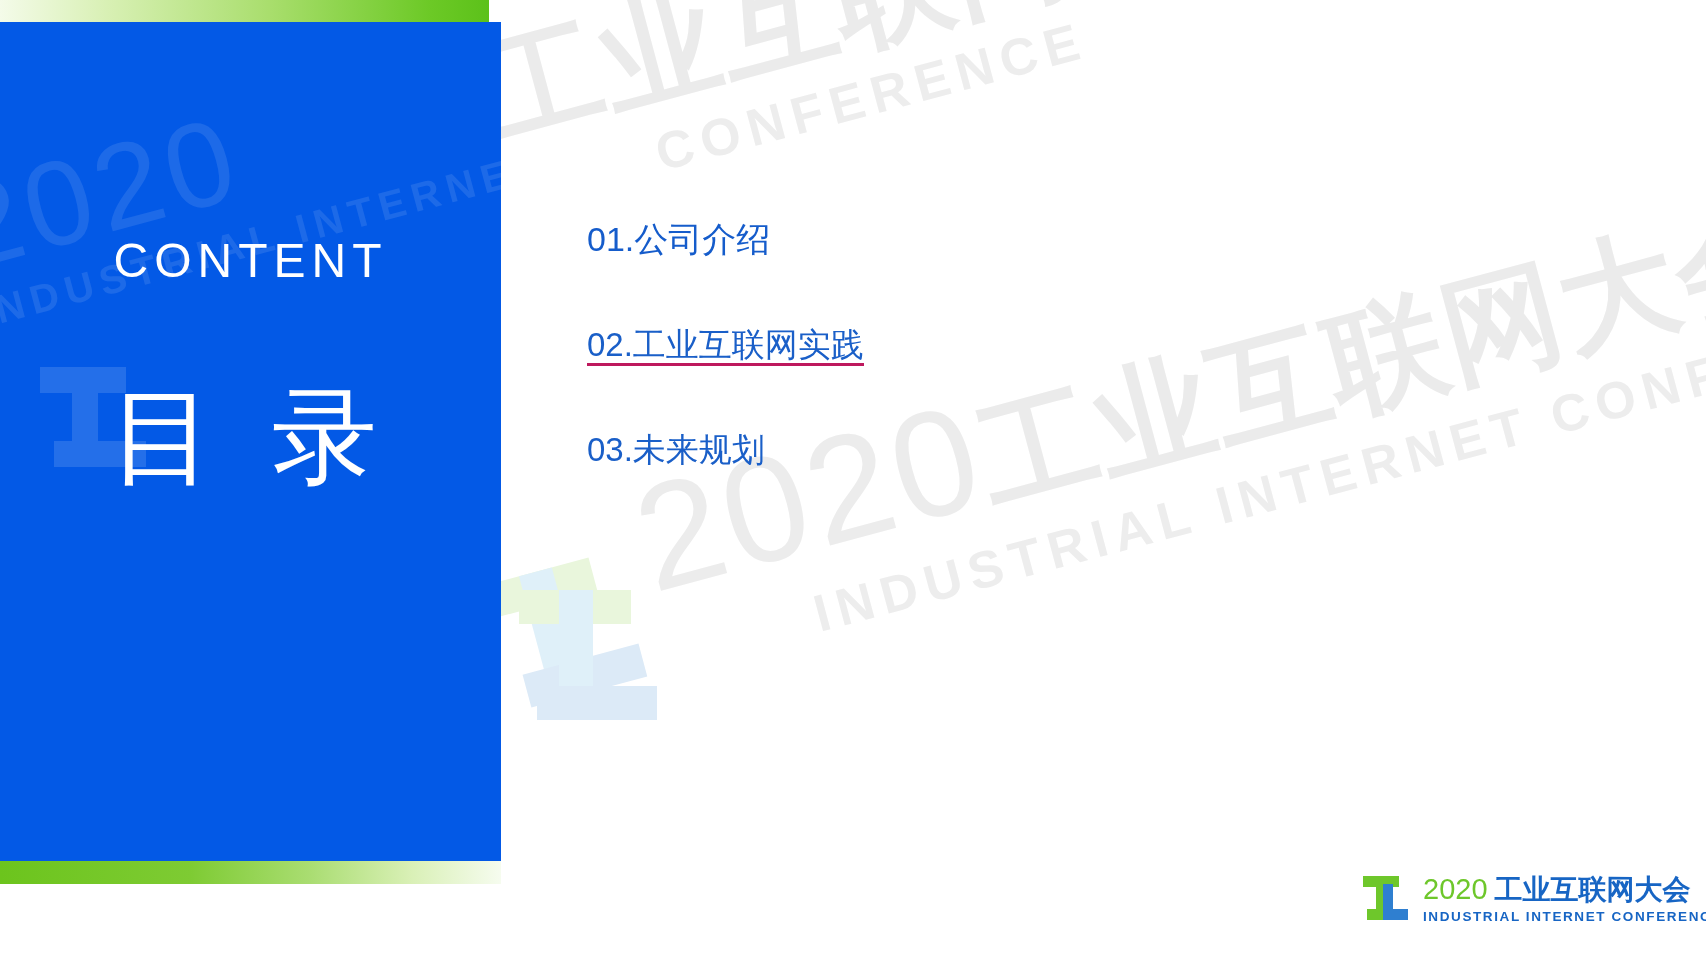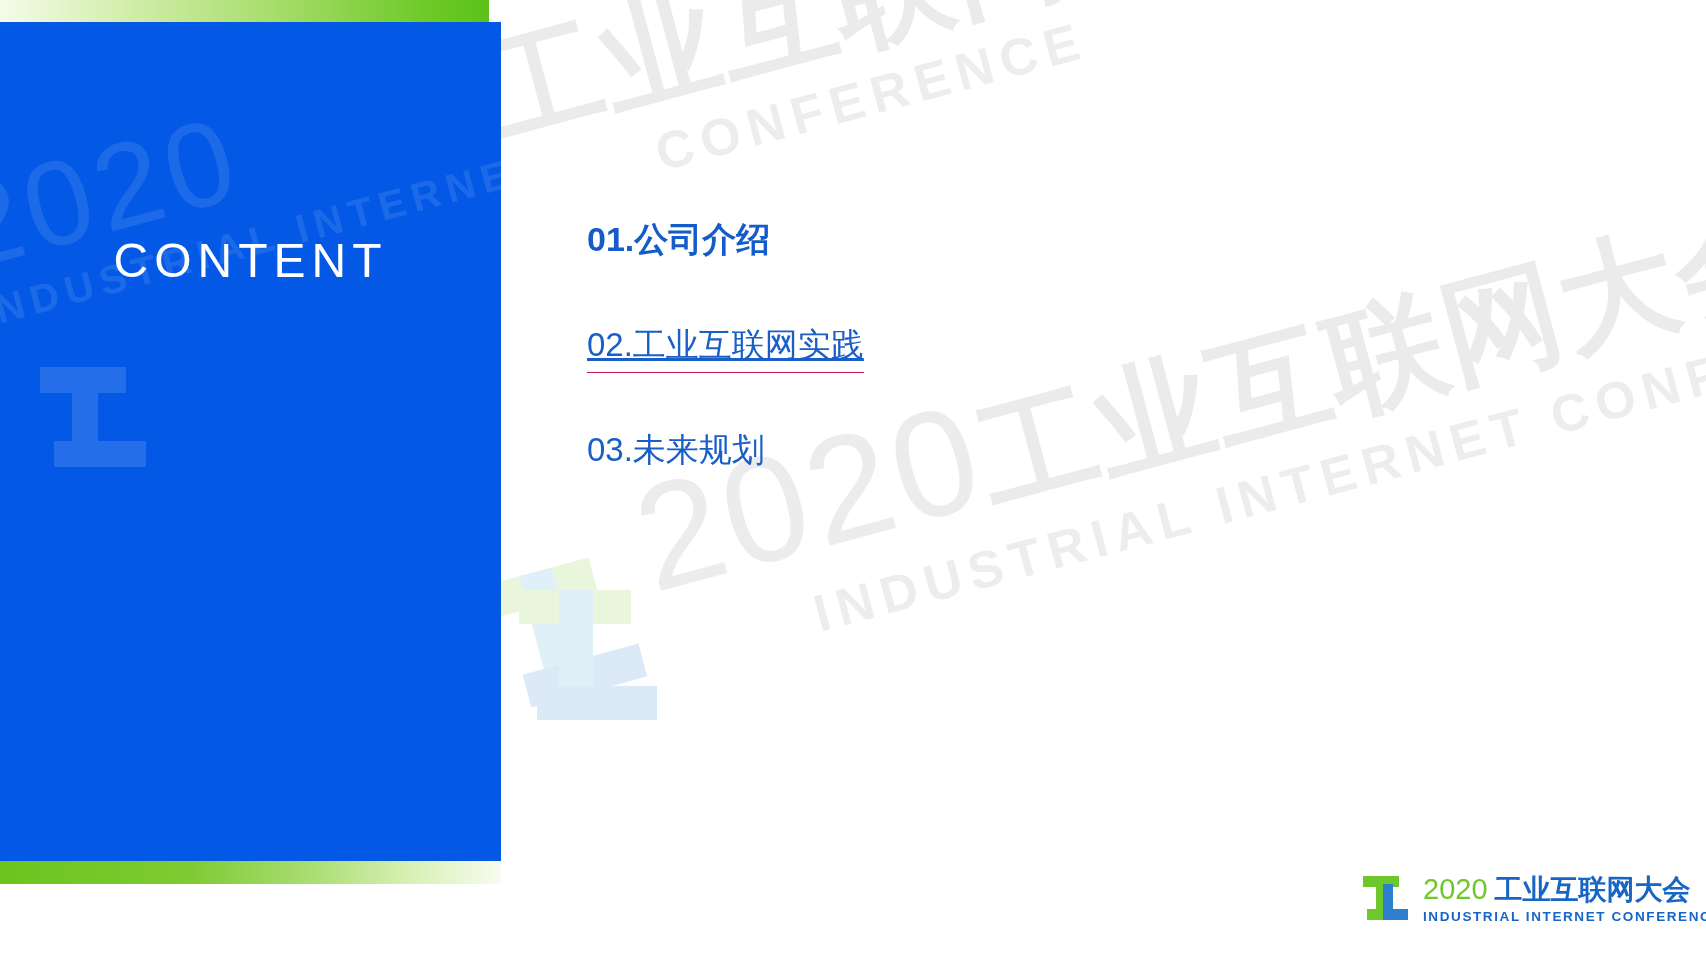--- a/index.html
+++ b/index.html
@@ -182,28 +182,27 @@
     line-height: 1;
     margin-bottom: 72px;
     white-space: nowrap;
     cursor: pointer;
   }
   .menu-item:last-child { margin-bottom: 12px; }
   .menu-item .mi-text {
     font-size: 33px;
   }
   .menu-item.active .mi-text {
-    font-weight: 700;
+    font-weight: 400;
     color: #155ccb;
     font-size: 34px;
   }
   .menu-item.underlined .mi-text {
-    border-bottom: 1px solid #be185d;
-    padding-bottom: 9px;
-    text-decoration: underline;
+    border-bottom: 3px solid #be185d;
+    padding-bottom: 0;
   }
 
   
   .footer-logo {
     position: absolute;
     left: 1363px;
     top: 874px;
     display: flex;
     align-items: center;
     gap: 8px;
@@ -257,20 +256,21 @@
       <div class="pw-row2">INDUSTRIAL INTERNET CONFERENCE</div>
     </div>
 
     <svg class="panel-mark" viewBox="0 0 120 120">
       <rect x="2" y="10" width="86" height="26" fill="#ffffff"></rect>
       <rect x="34" y="10" width="26" height="100" fill="#ffffff"></rect>
       <rect x="16" y="84" width="92" height="26" fill="#ffffff"></rect>
     </svg>
 
     <div class="panel-title-en">CONTENT</div>
+    <div class="panel-title-cn">目  录</div>
   </div>
 
   <div class="content-area">
 
     <div class="wm" id="wm-upper">
       <div class="wm-main">工业互联网大会</div>
       <div class="wm-sub">CONFERENCE</div>
     </div>
     <svg class="wm-mark" id="wm-mark-upper" viewBox="0 0 165 150">
       <rect x="4" y="8" width="112" height="34" fill="#e9f6dc"></rect>

